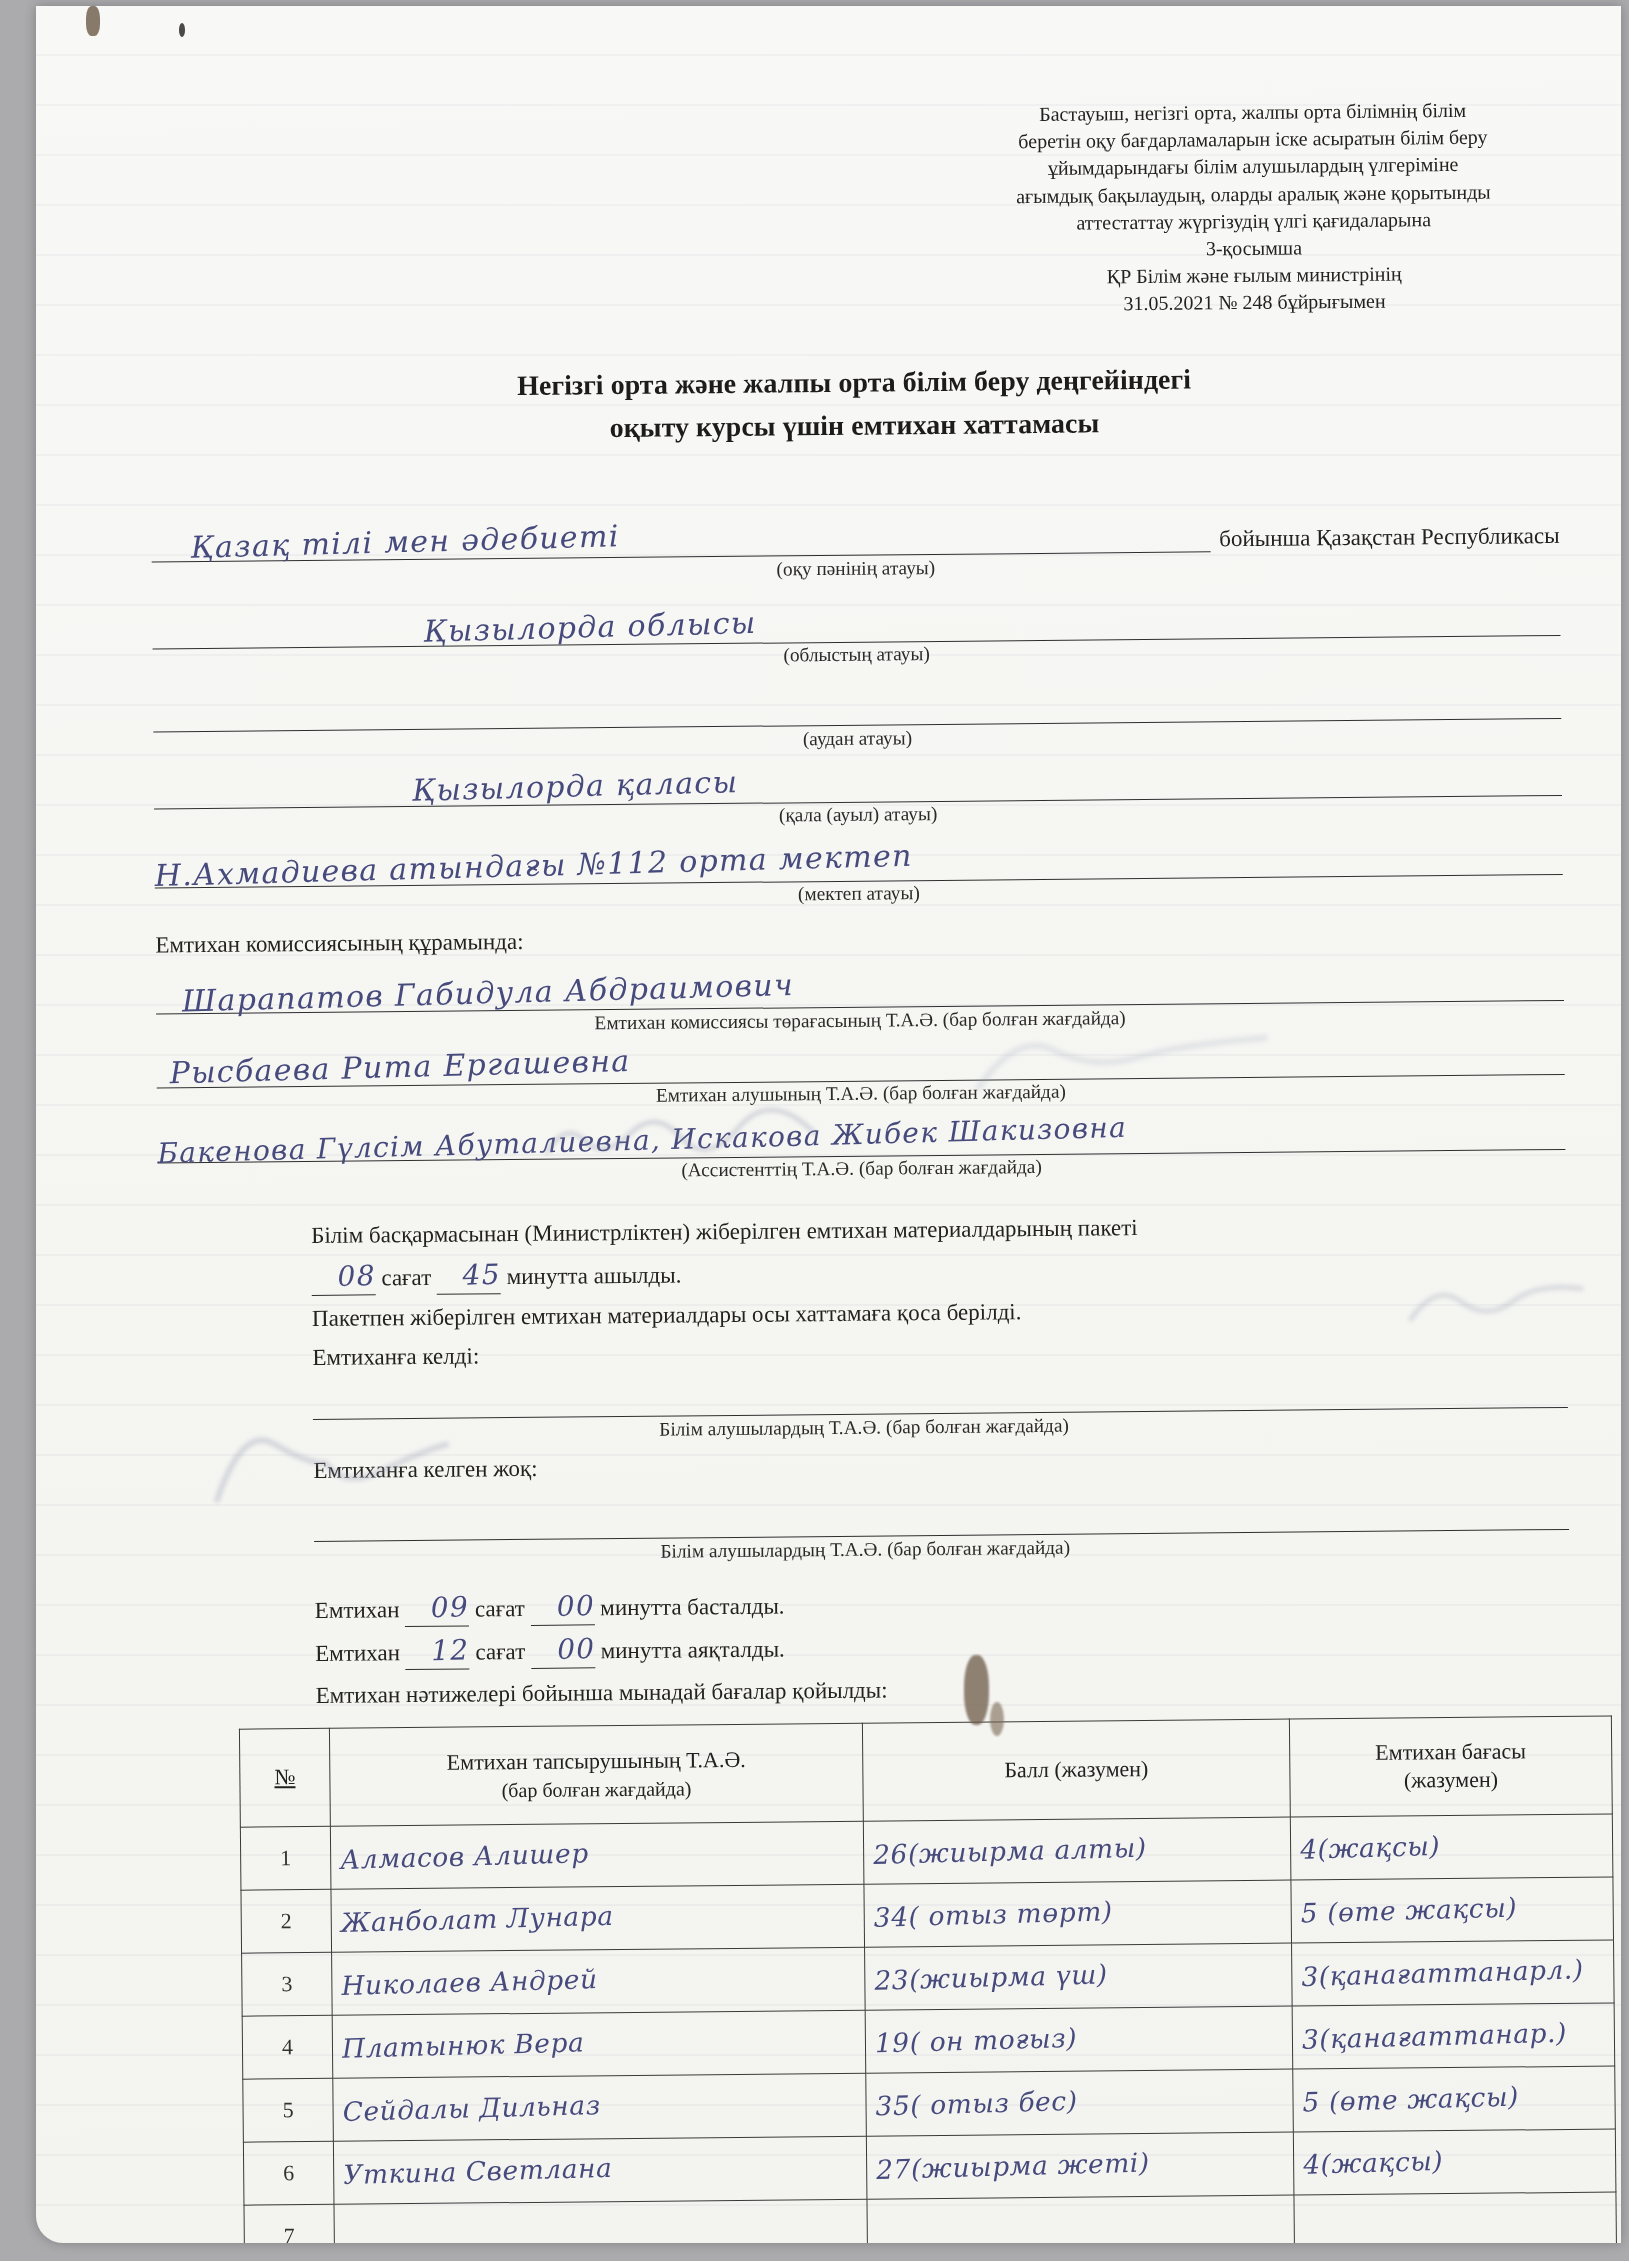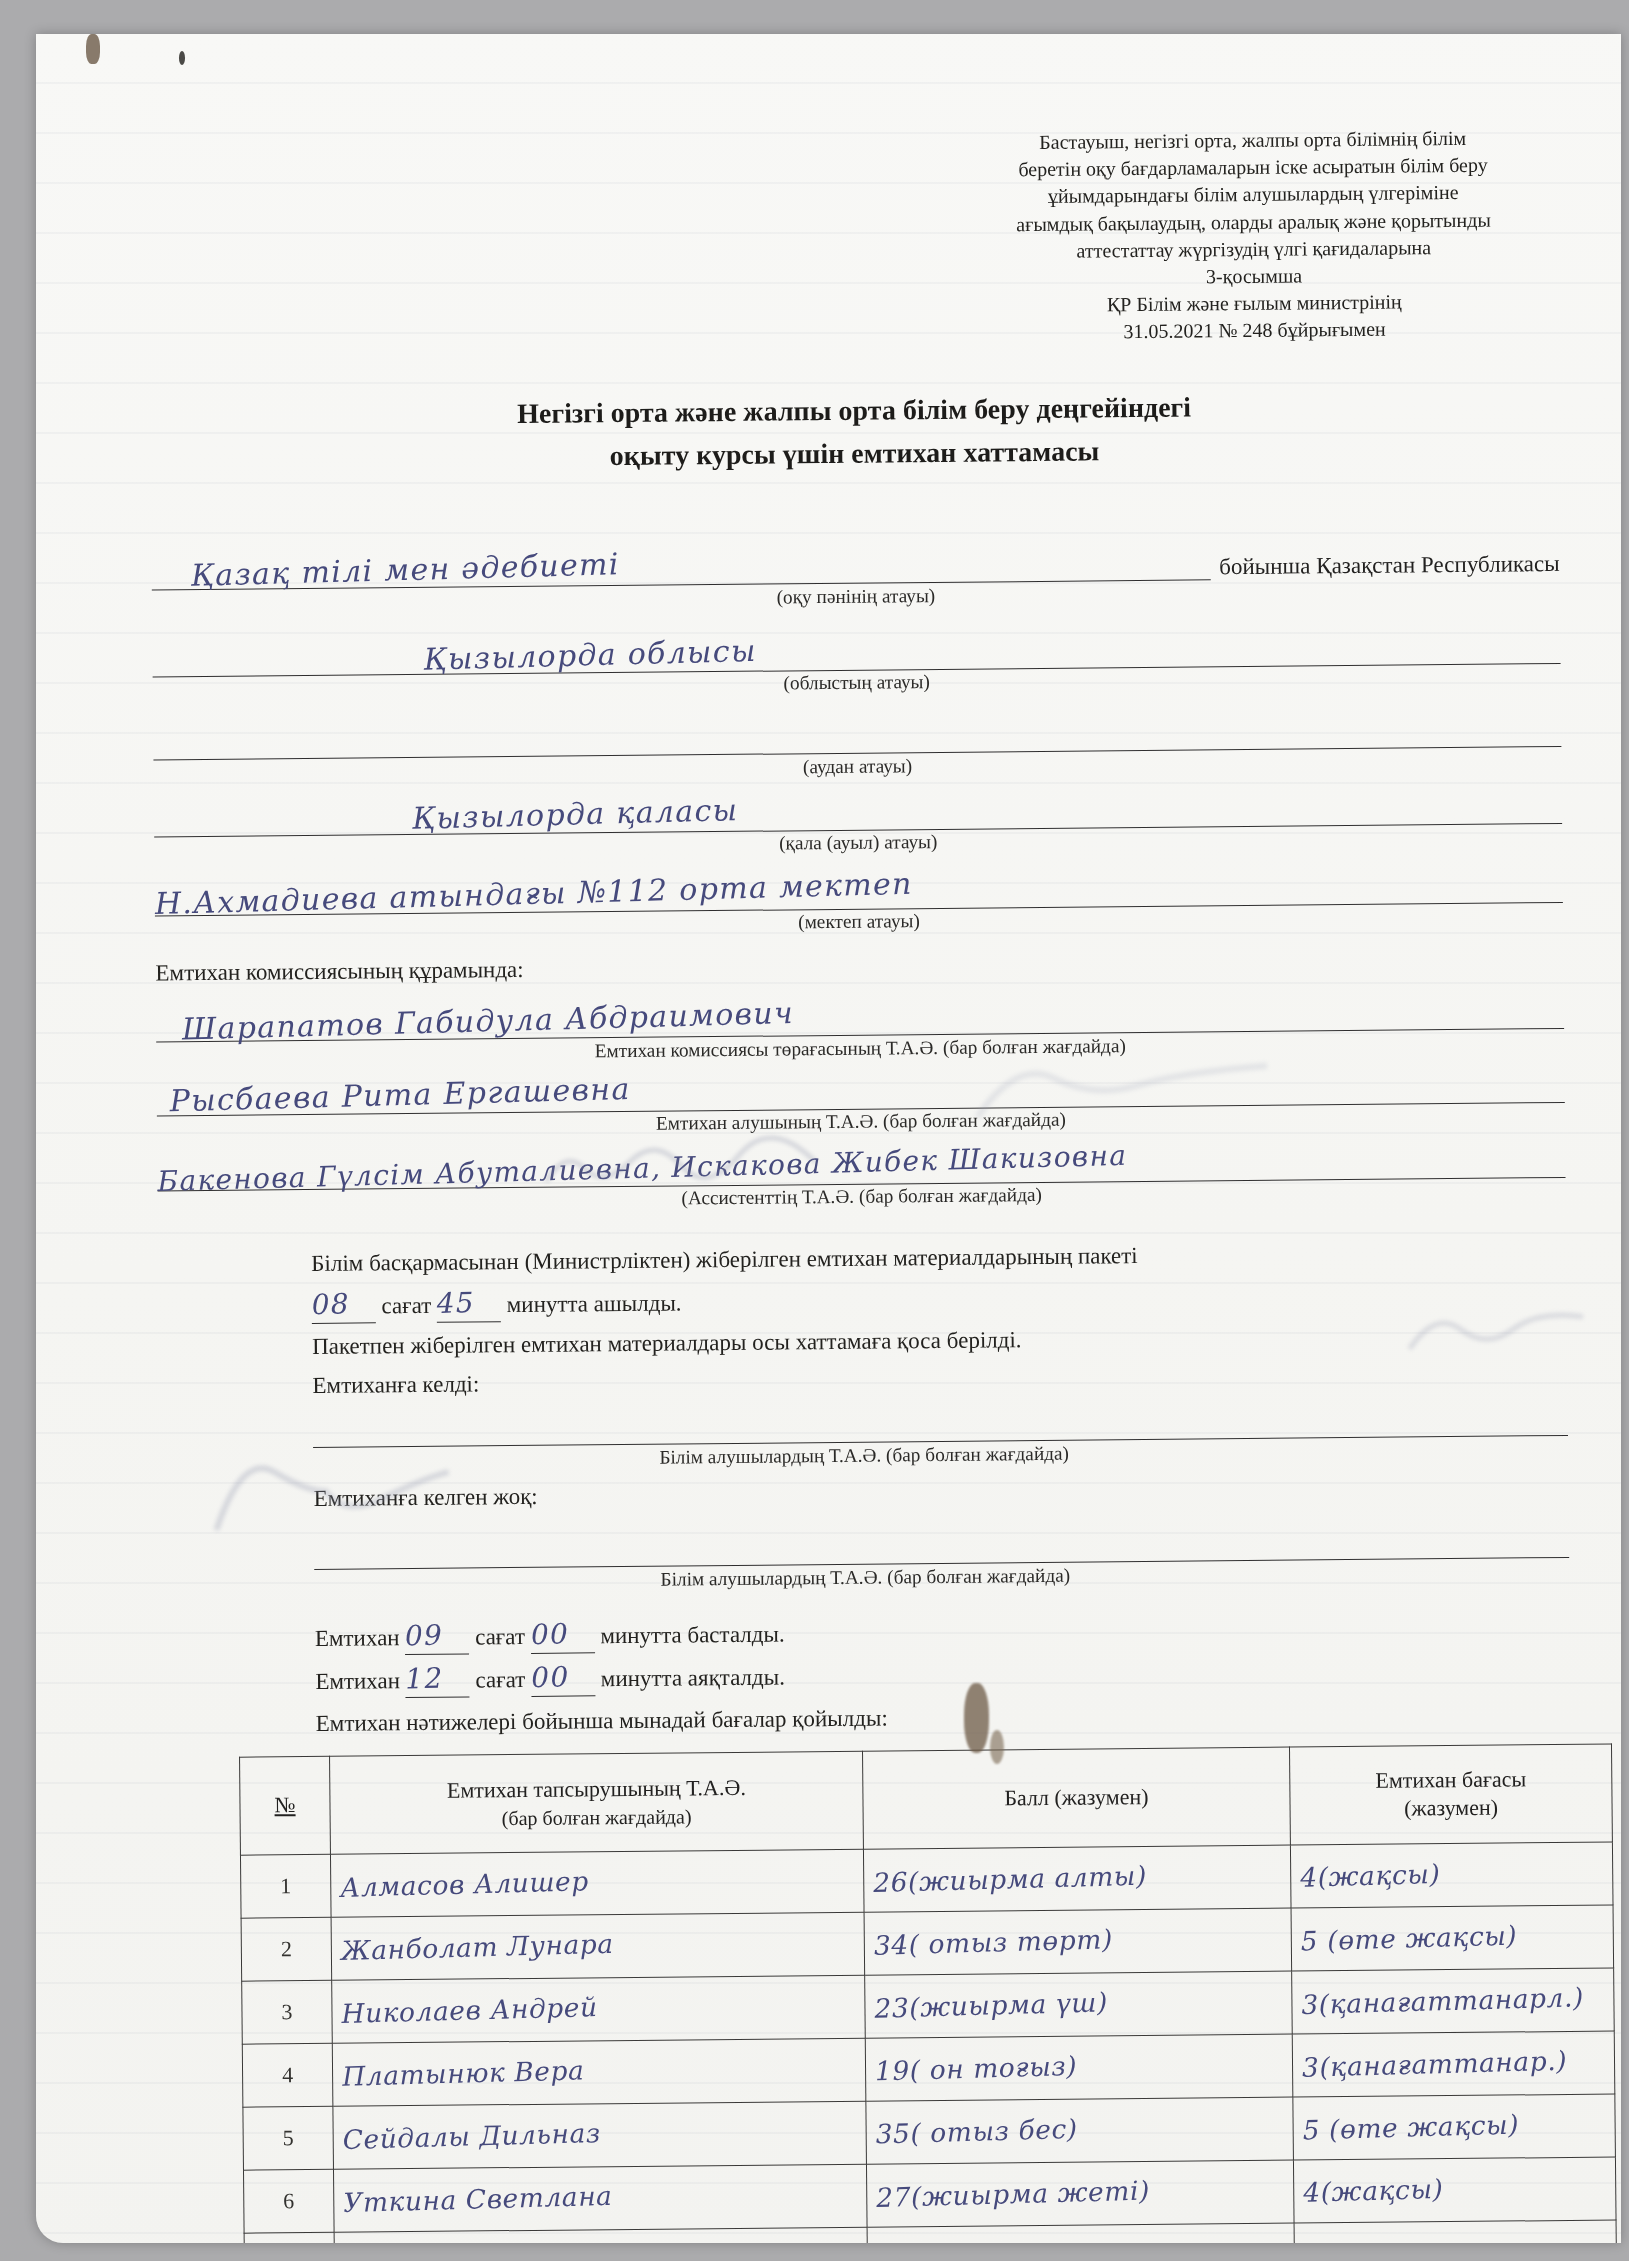--- a/index.html
+++ b/index.html
@@ -8,21 +8,20 @@
     background:#ababad;
     font-family:"Liberation Serif","DejaVu Serif",serif;
     color:#222120;
   }
   .paper{
     position:absolute;left:36px;top:6.4px;right:9px;bottom:18px;
     background:linear-gradient(178deg,#f8f8f6 0%,#f5f5f2 55%,#f3f3f0 100%);
     border-bottom-left-radius:27px;
     box-shadow:0 0 11.6px rgba(0,0,0,.25);
     overflow:hidden;
-    margin-top:28px;
   }
   
   .ruling{
     position:absolute;inset:0;pointer-events:none;
     background:repeating-linear-gradient(180deg,
       rgba(125,135,155,0) 0px, rgba(125,135,155,0) 48px,
       rgba(125,135,155,.12) 48px, rgba(125,135,155,.12) 50px);
     opacity:.55;
   }
   .content{
@@ -43,21 +42,21 @@
     color:#464a7c;letter-spacing:1.3px;
     transform:rotate(-1deg);display:inline-block;
   }
   
   .fill-row{display:flex;align-items:flex-end;height:52px;}
   .uline{border-bottom:1.9px solid #2f2e2f;}
   .grow{flex:1;display:flex;align-items:flex-end;height:100%;}
   .fill-row .hw{font-size:30px;line-height:1;padding-bottom:2.6px;white-space:nowrap;}
   .suffix{font-size:23px;padding-left:9px;white-space:nowrap;}
   .num-slot{display:inline-block;min-width:64px;border-bottom:1.9px solid #2f2e2f;
-    text-align:left;vertical-align:baseline;}
+    text-align:right;vertical-align:baseline;}
   .num-slot .hw{font-size:28px;line-height:.9;}
   .indent{margin-left:153px;}
   
   table.results{border-collapse:collapse;margin-left:76px;margin-top:15.5px;
     width:1372px;table-layout:fixed;}
   table.results col.c-num{width:90px;} table.results col.c-name{width:533px;}
   table.results col.c-score{width:427px;} table.results col.c-grade{width:322px;}
   table.results th,table.results td{border:1.9px solid #3a3938;padding:0 9px;}
   table.results th{font-weight:normal;font-size:22px;line-height:1.3;text-align:center;
     height:97px;vertical-align:middle;}

